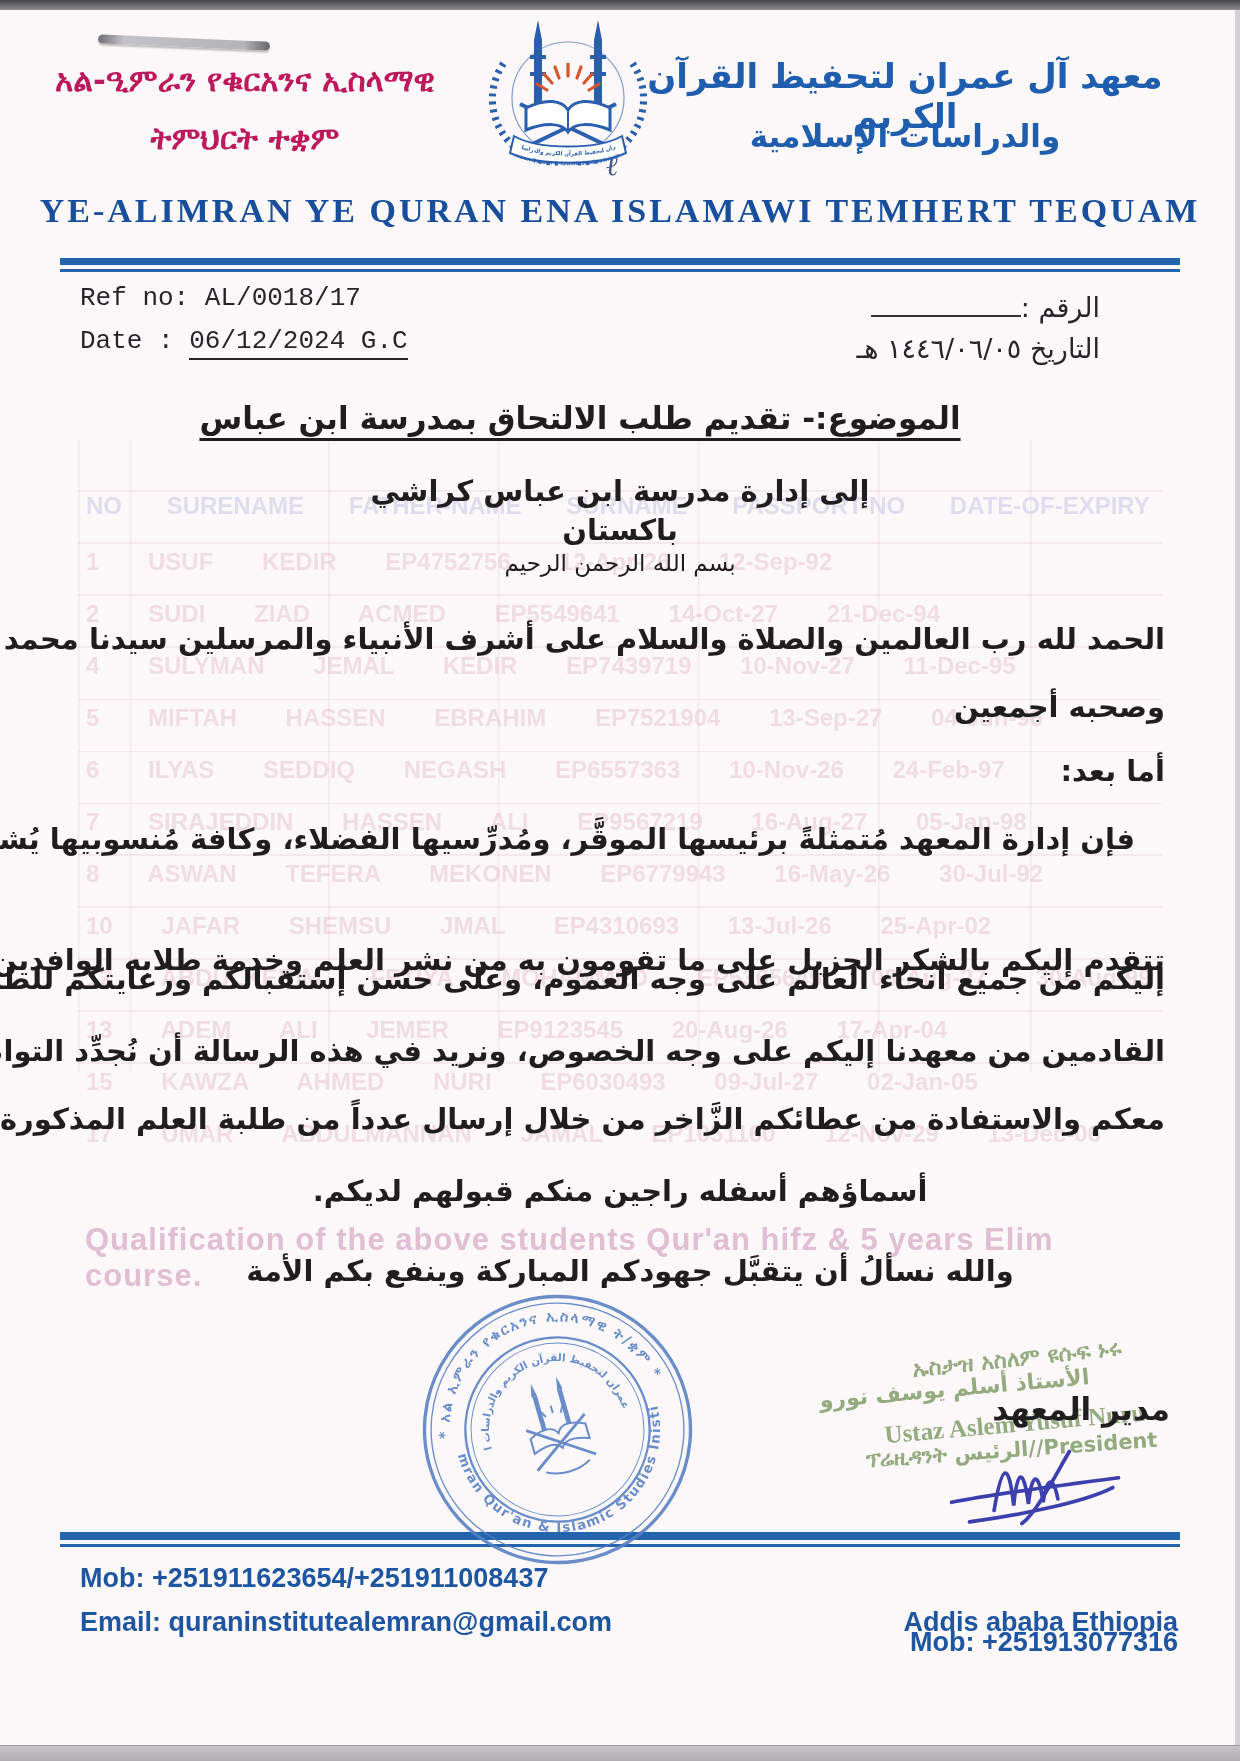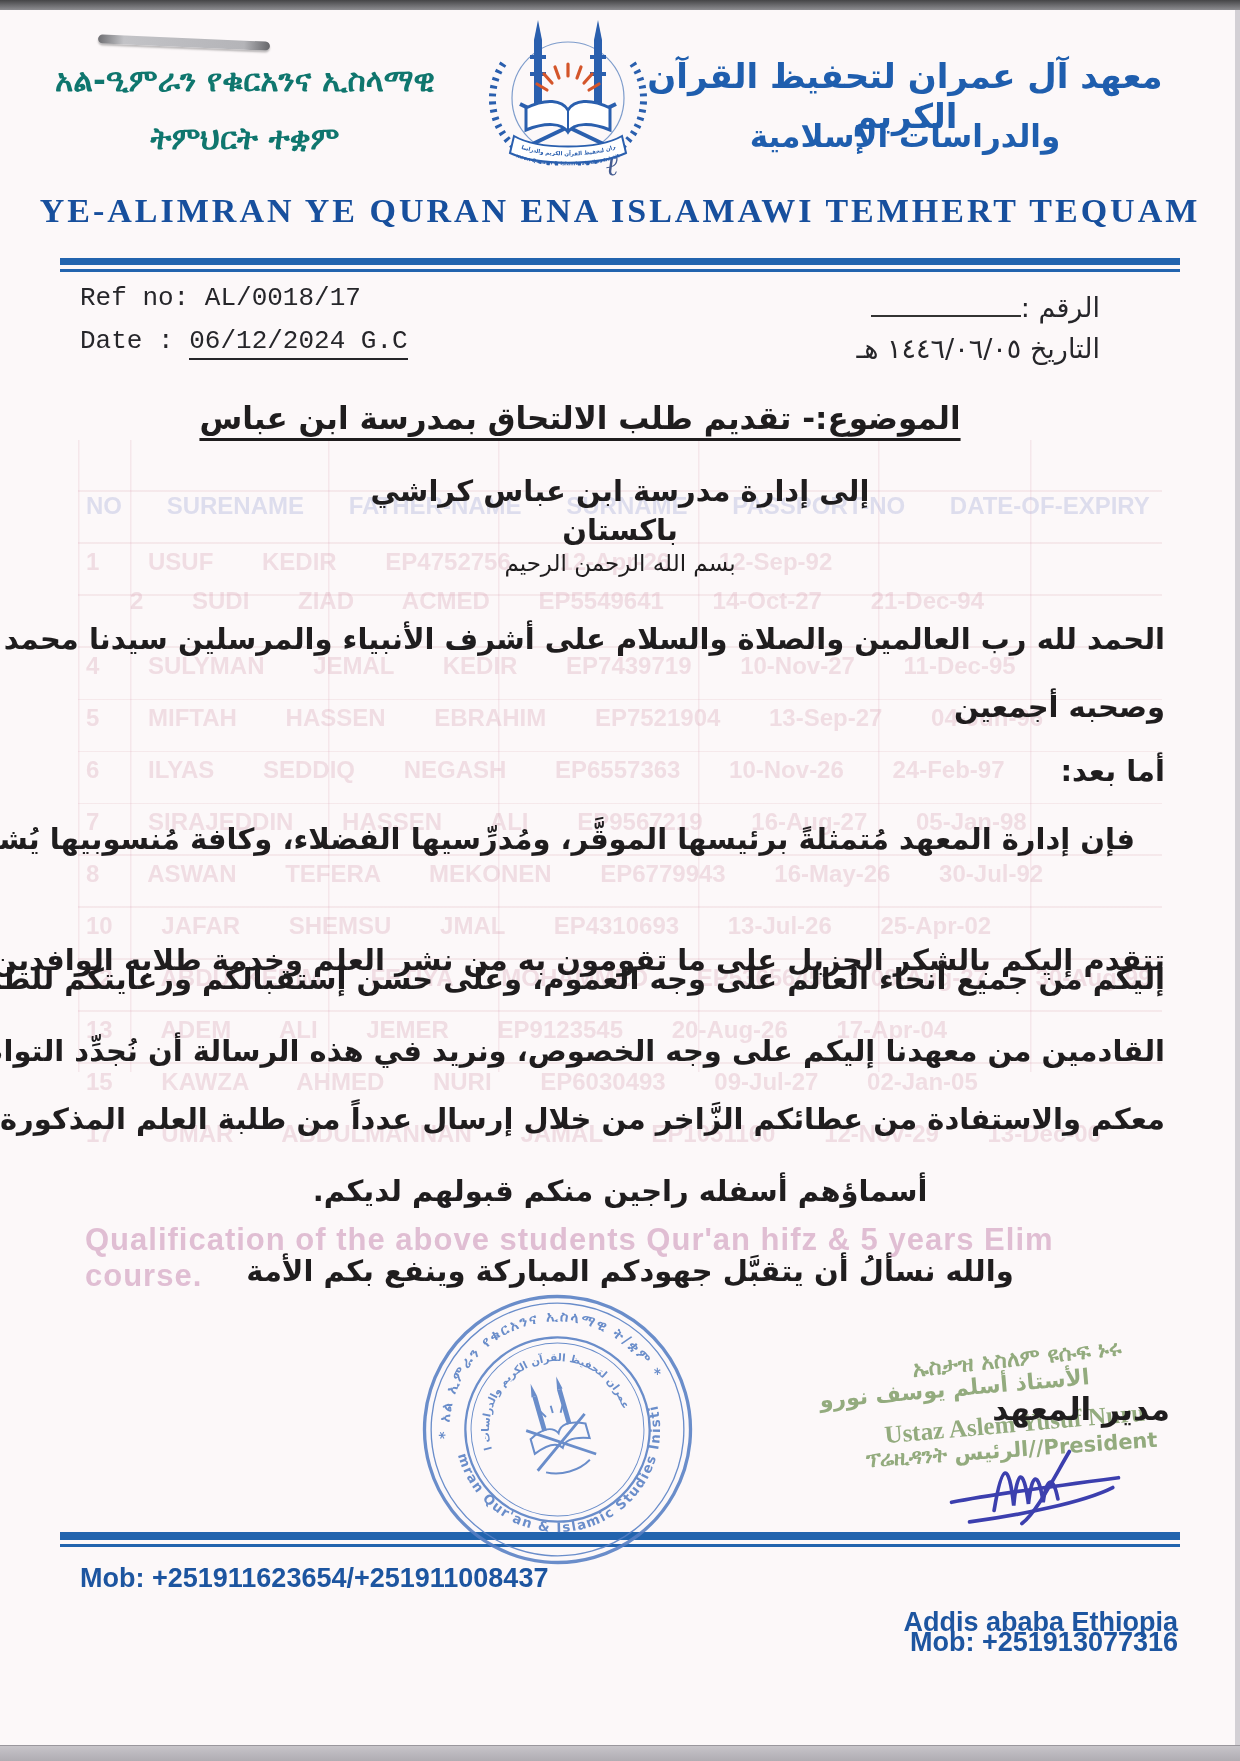--- a/index.html
+++ b/index.html
@@ -8,21 +8,21 @@
         font-family:"Liberation Sans",sans-serif;}
   .abs{position:absolute;}
   
   .edge-top{left:0;top:0;width:1240px;height:10px;background:linear-gradient(#454547,#8d8d91);}
   .edge-bottom{left:0;top:1745px;width:1240px;height:16px;background:linear-gradient(#c7c4c9,#aeabb1);border-top:1px solid #9a979d;}
   .edge-right{right:0;top:10px;width:5px;height:1735px;background:#d3d0d5;}
   .staple{left:98px;top:38px;width:172px;height:9px;border-radius:5px;
           background:linear-gradient(90deg,#6f6f73,#c3c3c7 15%,#b4b4b8 85%,#66666a);
           transform:rotate(2.5deg);box-shadow:0 2px 2px rgba(0,0,0,.25);}
   
-  .amh{color:#0f766e;font-family:"DejaVu Sans",sans-serif;font-weight:bold;text-align:center;}
+  .amh{color:#be185d;font-family:"DejaVu Sans",sans-serif;font-weight:bold;text-align:center;}
   .arb-blue{color:#1f5eae;font-family:"DejaVu Sans",sans-serif;font-weight:bold;text-align:center;direction:rtl;}
   .eng-title{left:30px;top:192px;width:1180px;text-align:center;color:#174f9d;
              font-family:"Liberation Serif",serif;font-weight:bold;font-size:34px;letter-spacing:3px;}
   .rule{background:#2264ae;}
   
   .latin-meta{color:#26262a;font-size:26px;font-family:Liberation Mono, monospace;}
   .date-underline{border-bottom:2px solid #26262a;padding-bottom:2px;}
   .ar-meta{color:#26262a;font-family:"DejaVu Sans",sans-serif;font-size:27px;direction:rtl;text-align:right;}
   .blank-line{display:inline-block;width:150px;border-bottom:2.5px solid #333;height:1.1em;vertical-align:baseline;}
   
@@ -67,21 +67,21 @@
 
   <div class="abs edge-top"></div>
   <div class="abs edge-bottom"></div>
   <div class="abs edge-right"></div>
   <div class="abs staple"></div>
   <div class="abs stray">ℓ</div>
 
   <div class="abs bleed-table">
     <div class="bleed-head">NO SURENAME FATHER-NAME SURNAME PASSPORT-NO DATE-OF-EXPIRY COLLEGE-ROLL</div>
   <div class="bleed-row" style="top: 108px;">1 USUF KEDIR EP4752756 12-Apr-26 12-Sep-92</div>
-      <div class="bleed-row" style="top: 147px; margin-left: 44px;">2 SUDI ZIAD ACMED EP5549641 14-Oct-27 21-Dec-94</div>
+      <div class="bleed-row" style="top: 160px;">2 SUDI ZIAD ACMED EP5549641 14-Oct-27 21-Dec-94</div>
       <div class="bleed-row" style="top: 212px;">4 SULYMAN JEMAL KEDIR EP7439719 10-Nov-27 11-Dec-95</div>
       <div class="bleed-row" style="top: 264px;">5 MIFTAH HASSEN EBRAHIM EP7521904 13-Sep-27 04-Jun-96</div>
       <div class="bleed-row" style="top: 316px;">6 ILYAS SEDDIQ NEGASH EP6557363 10-Nov-26 24-Feb-97</div>
       <div class="bleed-row" style="top: 368px;">7 SIRAJEDDIN HASSEN ALI EP9567219 16-Aug-27 05-Jan-98</div>
       <div class="bleed-row" style="top: 420px;">8 ASWAN TEFERA MEKONEN EP6779943 16-May-26 30-Jul-92</div>
       <div class="bleed-row" style="top: 472px;">10 JAFAR SHEMSU JMAL EP4310693 13-Jul-26 25-Apr-02</div>
       <div class="bleed-row" style="top: 524px;">12 ABDULKERIM FETIYA MOHAMMED EP5365645 08-Aug-27 30-Aug-99</div>
       <div class="bleed-row" style="top: 576px;">13 ADEM ALI JEMER EP9123545 20-Aug-26 17-Apr-04</div>
       <div class="bleed-row" style="top: 628px;">15 KAWZA AHMED NURI EP6030493 09-Jul-27 02-Jan-05</div>
       <div class="bleed-row" style="top: 680px;">17 UMAR ABDULMANNAN JAMAL EP1051160 12-Nov-29 13-Dec-06</div>
@@ -218,16 +218,17 @@
       <path d="M60,88 C70,28 78,28 84,82 C88,38 96,34 102,80 C106,42 114,38 120,78 C124,48 132,44 138,74"></path>
       <path d="M152,16 C132,50 112,90 94,104"></path>
       <path d="M30,102 C90,94 170,78 205,60"></path>
     </g>
   </svg>
 
   <div class="abs rule" style="left:60px;top:1532px;width:1120px;height:8px;"></div>
   <div class="abs rule" style="left:60px;top:1544px;width:1120px;height:3px;"></div>
 
   <div class="abs foot" style="left:80px;top:1563px;">Mob: +251911623654/+251911008437</div>
+  <div class="abs foot" style="left:80px;top:1607px;">Email: quraninstitutealemran@gmail.com</div>
   <div class="abs foot" style="right:62px;top:1627px;text-align:right;">Mob: +251913077316</div>
   <div class="abs foot" style="right:62px;top:1607px;text-align:right;">Addis ababa Ethiopia</div>
 
 </div>
 
 </body></html>

